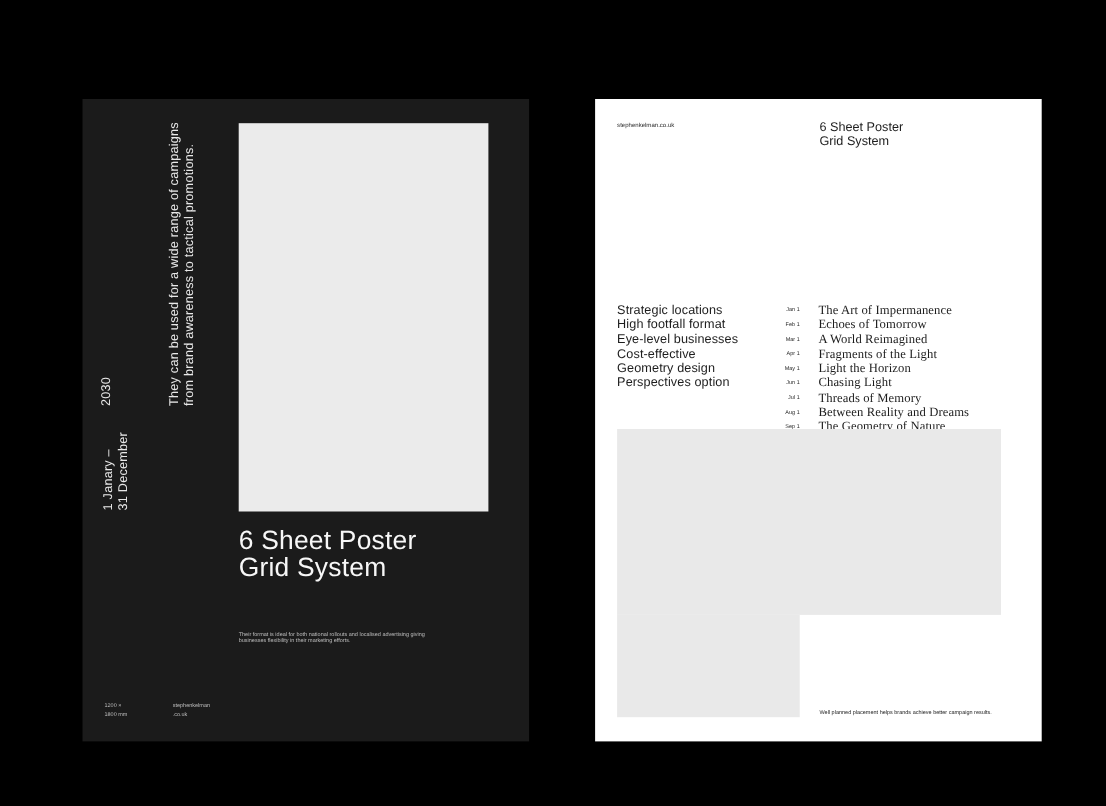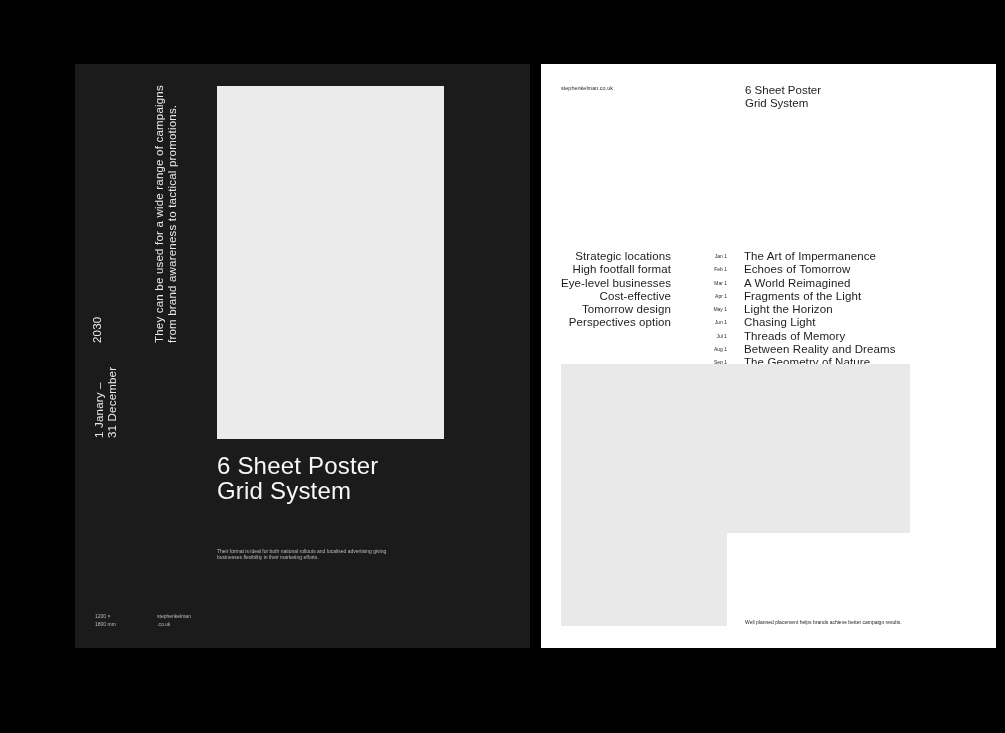--- a/index.html
+++ b/index.html
@@ -1,21 +1,21 @@
 <!DOCTYPE html>
 <html><head>
 <meta charset="utf-8">
 <style>
   * { margin:0; padding:0; box-sizing:border-box; }
   html,body { background:#000; }
   .canvas {
     position:relative; width:1005px; height:733px; background:#000000;
     font-family:"Liberation Sans", sans-serif; overflow:hidden;
   }
-  .poster { position:absolute; top:64px; width:455px; height:584px; }
+  .poster { position:absolute; top:90px; width:406px; height:584px; }
   .poster-dark { left:75px; background:#1b1b1b; color:#f2f2f2; }
   .poster-light { left:541px; background:#ffffff; color:#1d1d1d; }
 
   
   .pd-placeholder { position:absolute; left:142px; top:22px; width:227px; height:353px; background:#ebebeb; }
   .rot { position:absolute; transform:rotate(-90deg); transform-origin:0 0; white-space:nowrap;
          font-size:11.5px; line-height:13px; letter-spacing:0.2px; color:#e8e8e8; }
   .pd-note { left:78px; top:279px; }
   .pd-year { left:16px; top:279px; }
   .pd-dates { left:18px; top:374px; }
@@ -23,26 +23,26 @@
               font-weight:400; letter-spacing:0.2px; color:#f7f7f7; }
   .pd-desc { position:absolute; left:142px; top:484px; font-size:5px; line-height:6.2px;
              color:#bdbdbd; white-space:nowrap; }
   .pd-size { position:absolute; left:20px; top:549px; font-size:5px; line-height:7.5px; color:#bdbdbd; }
   .pd-credit { position:absolute; left:82px; top:549px; font-size:5px; line-height:7.5px; color:#bdbdbd; }
 
   
   .pl-site { position:absolute; left:20px; top:21px; font-size:5.5px; color:#2a2a2a; }
   .pl-title { position:absolute; left:204px; top:20px; font-size:11.5px; line-height:12.8px;
               font-weight:400; color:#1d1d1d; }
-  .pl-features { position:absolute; left:20px; top:186px;text-align:right; }
+  .pl-features { position:absolute; left:20px; top:186px; }
   .pl-features div { font-size:11.5px; line-height:13.3px; height:13.3px; letter-spacing:0.1px; }
   .pl-months { position:absolute; left:140px; top:186px; width:46px; text-align:right; }
   .pl-months div { font-size:5px; line-height:13.3px; height:13.3px; color:#2a2a2a; }
   .pl-titles { position:absolute; left:203px; top:186px; }
-  .pl-titles div { font-size:11.5px; line-height:13.3px; height:13.3px; letter-spacing:0.1px; }
+  .pl-titles div { font-size:11.5px; line-height:13.3px; height:13.3px; letter-spacing:0.1px;font-family:Liberation Serif, serif; }
   .pl-rect-large { position:absolute; left:20px; top:300px; width:349px; height:169px; background:#e9e9e9; }
   .pl-rect-small { position:absolute; left:20px; top:469px; width:166px; height:93px; background:#e9e9e9; }
   .pl-caption { position:absolute; left:204px; top:555px; font-size:5px; line-height:6px; color:#1d1d1d; white-space:nowrap; }
 </style>
 </head>
 <body>
 
 <div class="canvas">
 
   <section class="poster poster-dark">
@@ -87,21 +87,21 @@
     <h2 class="pl-title">
       <div>6 Sheet Poster</div>
       <div>Grid System</div>
     </h2>
 
     <div class="pl-features">
       <div>Strategic locations</div>
       <div>High footfall format</div>
       <div>Eye-level businesses</div>
       <div>Cost-effective</div>
-      <div>Tomorrow design</div>
+      <div>Geometry design</div>
       <div>Perspectives option</div>
     </div>
 
     <div class="pl-months">
       <div>Jan 1</div>
       <div>Feb 1</div>
       <div>Mar 1</div>
       <div>Apr 1</div>
       <div>May 1</div>
       <div>Jun 1</div>

